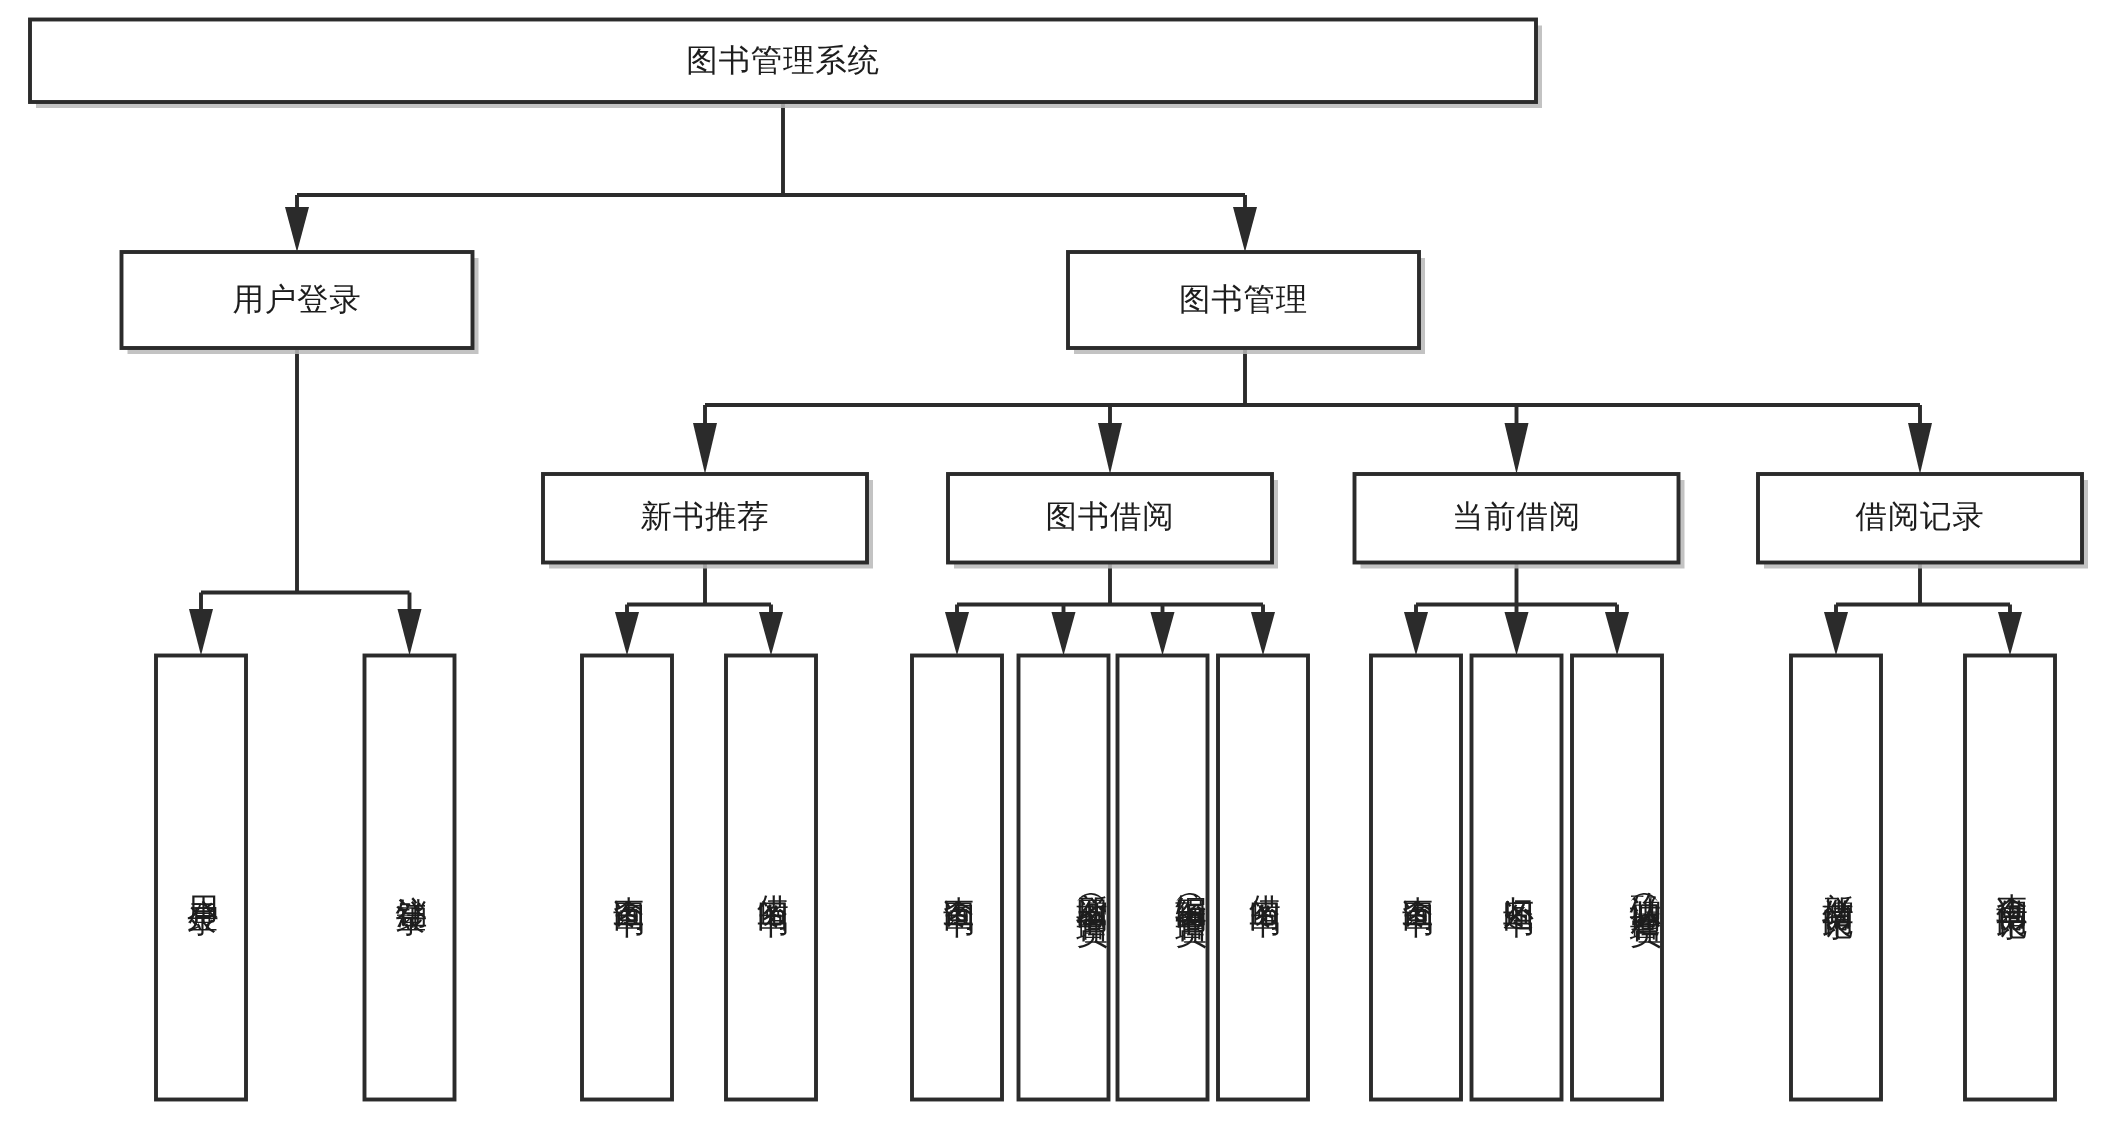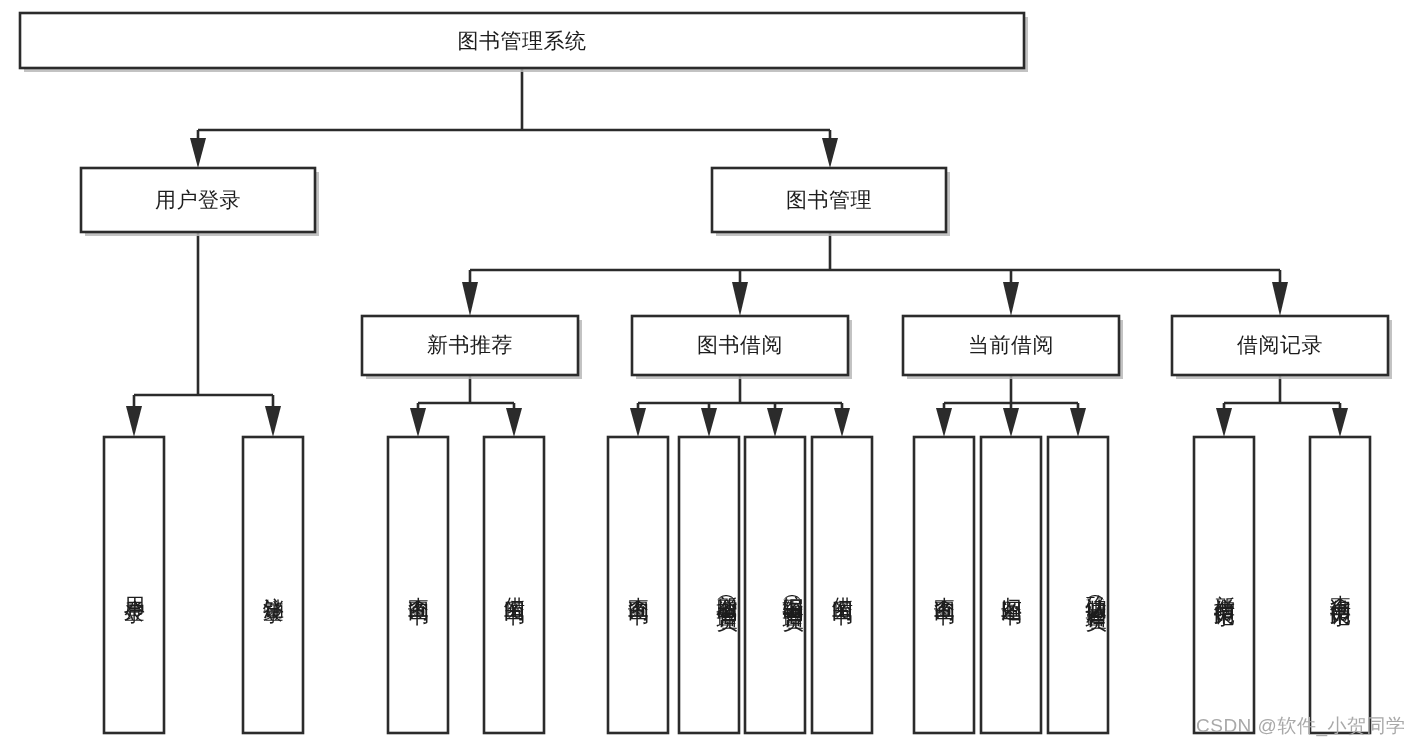--- a/index.html
+++ b/index.html
@@ -260,15 +260,14 @@
   <div class="node-label-v" style="left:914px; top:437px; width:60px; height:296px; display:flex; align-items:center; justify-content:center;">查询图书</div>
 
   <div class="node-label-v" style="left:981px; top:437px; width:60px; height:296px; display:flex; align-items:center; justify-content:center;">归还图书</div>
 
   <div class="node-label-v" style="left:1048px; top:437px; width:60px; height:296px; display:flex; align-items:flex-start; justify-content:center; padding-top:8px; box-sizing:border-box;">确认归还（管理员）</div>
 
   <div class="node-label-v" style="left:1194px; top:437px; width:60px; height:296px; display:flex; align-items:center; justify-content:center;">新增借阅记录</div>
 
   <div class="node-label-v" style="left:1310px; top:437px; width:60px; height:296px; display:flex; align-items:center; justify-content:center;">查询借阅记录</div>
 
-  <div class="watermark" style="left:1196px; top:713px;">CSDN @软件_小贺同学</div>
 
 </div>
 
 </body></html>

